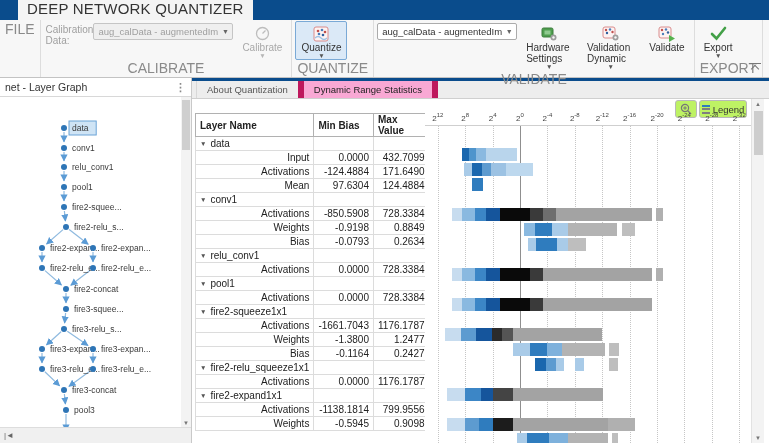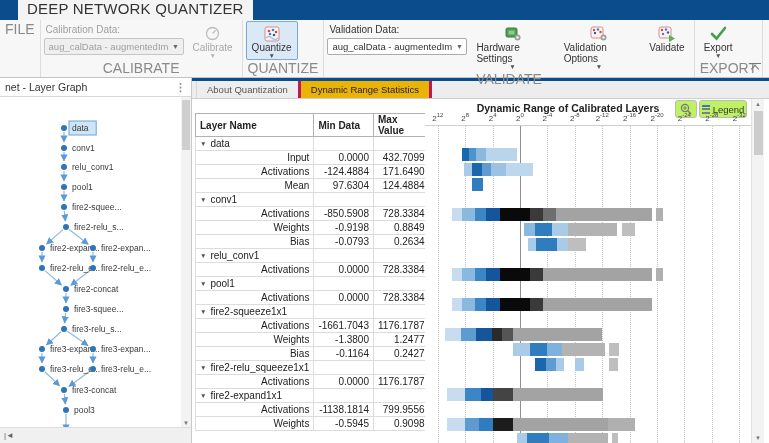--- a/index.html
+++ b/index.html
@@ -20,21 +20,21 @@
   .tb-section { display:flex; flex-direction:column; border-right:1px solid #ddd; padding:1px 3px 0; }
   .tb-row { flex:1; display:flex; align-items:stretch; gap:3px; }
   .tb-caption { text-align:center; font-size:14px; color:#8a8a8a; padding:0 2px 2px; }
   .big-btn { display:flex; flex-direction:column; align-items:center; justify-content:flex-start;
              font-size:10px; color:#333; padding:3px 5px 0; border:1px solid transparent; border-radius:2px; }
   .big-btn .bicon { height:17px; display:flex; align-items:center; }
   .big-btn .caret { font-size:6.5px; color:#555; line-height:6px; }
   .big-btn.selected { background:#dbe9f7; border-color:#7aa9d6; }
   .big-btn.disabled { color:#a8a8a8; }
   .big-btn.disabled .caret { color:#b5b5b5; }
-  .combo-wrap { display:flex; flex-direction:column; padding-top:2px; }
+  .combo-wrap { display:flex; flex-direction:row; padding-top:2px; }
   .field-label { font-size:10px; color:#333; margin:1px 0 3px 2px; }
   .field-label.disabled { color:#9f9f9f; }
   .combo { width:140px; height:17px; border:1px solid #ababab; background:#fff; display:flex; align-items:center;
            font-size:9.5px; color:#333; border-radius:2px; }
   .combo.disabled { background:#efefef; color:#9f9f9f; border-color:#c5c5c5; }
   .combo .val { flex:1; padding:0 4px; white-space:nowrap; overflow:hidden; }
   .combo .dd { width:14px; text-align:center; color:#666; font-size:7px; }
   .collapse-btn { position:absolute; right:8px; bottom:4px; width:12px; height:10px; }
   .collapse-btn .bar { border-top:1.5px solid #777; margin-bottom:2px; }
   .collapse-btn .chev { width:6px; height:6px; border-left:1.5px solid #777; border-top:1.5px solid #777;
@@ -50,22 +50,22 @@
   .lp-canvas { position:relative; flex:1; overflow:hidden; }
   .lp-vscroll { position:absolute; right:0; top:0; bottom:0; width:10px; background:#f3f3f3; }
   .lp-vthumb { position:absolute; top:3px; left:1px; width:8px; height:50px; background:#cfcfcf; }
   .lp-varrow { position:absolute; bottom:1px; left:0; width:10px; text-align:center; font-size:6px; color:#777; }
   .lp-hscroll { height:16px; background:#f0f0f0; border-top:1px solid #ddd; display:flex; align-items:center;
                 font-size:8px; color:#666; padding:0 4px; }
   
   .right-panel { flex:1; display:flex; flex-direction:column; border-top:3px solid #0a4c8c; background:#fff; }
   .tabstrip { height:18px; background:#ededed; display:flex; border-bottom:1px solid #cfcfcf; font-size:9.5px; }
   .tab-handle { width:5px; border-right:1px solid #d8d8d8; }
-  .tab { padding:3px 10px 0; color:#555; border-right:3px solid #be185d; }
-  .tab.active { background:#eab308; color:#222; }
+  .tab { padding:3px 10px 0; color:#555; border-right:6px solid #be185d; }
+  .tab.active { background:#f9a8d4; color:#222; }
   .rp-content { flex:1; display:flex; position:relative; overflow:hidden; }
   
   .table-pane { width:233px; padding:14px 0 0 3px; overflow:hidden; }
   table.stats { border-collapse:collapse; font-size:10px; table-layout:fixed; }
   .stats th { border:1px solid #b1b1b1; font-weight:bold; text-align:left; padding:0 4px; height:18px; background:#fff; }
   .stats td { border:1px solid #dcdcdc; padding:0 4px; height:14px; overflow:hidden; white-space:nowrap; }
   .stats .num { text-align:right; }
   .grp { display:flex; align-items:center; gap:4px; }
   .grp .caret-down { font-size:6.5px; color:#555; }
   .indent { padding-left:16px; display:block;text-align:right; }
@@ -147,21 +147,20 @@
         <span>Quantize</span>
         <span class="caret">▼</span>
       </div>
     </div>
     <div class="tb-caption">QUANTIZE</div>
   </div>
 
   <div class="tb-section">
     <div class="tb-row">
       <div class="combo-wrap">
-        <div class="field-label">Validation Data:</div>
         <div class="combo">
           <span class="val">aug_calData - augmentedIma...</span>
           <span class="dd">▼</span>
         </div>
       </div>
       <div class="big-btn">
         <span class="bicon">
           <svg width="18" height="16" viewBox="0 0 18 16">
               <rect x="2" y="2" width="11" height="9" rx="1.5" fill="#4f9e4f" stroke="#3c7d3c"></rect>
               <rect x="4.5" y="4.5" width="6" height="4" fill="#8fca8f"></rect>
@@ -177,21 +176,21 @@
           <svg width="18" height="16" viewBox="0 0 18 16">
               <rect x="1" y="1" width="12" height="11" rx="2" fill="#fdf3f3" stroke="#d98c8c"></rect>
               <circle cx="4" cy="4" r="1.2" fill="#c0504d"></circle>
               <circle cx="8" cy="3.5" r="1.2" fill="#4a7ebb"></circle>
               <circle cx="10.5" cy="6" r="1.2" fill="#c0504d"></circle>
               <circle cx="5" cy="7" r="1.2" fill="#2e5f9e"></circle>
               <circle cx="13.5" cy="11.5" r="3" fill="#9e9e9e"></circle>
               <circle cx="13.5" cy="11.5" r="1.2" fill="#f7f7f7"></circle>
             </svg>
         </span>
-        <span>Validation Options</span>
+        <span>Validation Dynamic</span>
         <span class="caret">▼</span>
       </div>
       <div class="big-btn">
         <span class="bicon">
           <svg width="18" height="16" viewBox="0 0 18 16">
               <rect x="1" y="1" width="12" height="11" rx="2" fill="#fdf3f3" stroke="#d98c8c"></rect>
               <circle cx="4" cy="4" r="1.2" fill="#c0504d"></circle>
               <circle cx="8" cy="3.5" r="1.2" fill="#4a7ebb"></circle>
               <circle cx="10" cy="6.5" r="1.2" fill="#2e5f9e"></circle>
               <circle cx="5" cy="8" r="1.2" fill="#4a7ebb"></circle>
@@ -359,21 +358,21 @@
       <div class="table-pane">
         <table class="stats">
           <colgroup>
               <col style="width:104px">
               <col style="width:48px">
               <col style="width:50px">
             </colgroup>
           <thead>
             <tr>
               <th>Layer Name</th>
-              <th>Min Data</th>
+              <th>Min Bias</th>
               <th>Max Value</th>
 
             </tr>
           </thead>
           <tbody id="stats-body">
               <tr>
                 <td>
                   <span class="grp">
                     <span class="caret-down">▼</span>
                     <span>data</span>
@@ -538,21 +537,20 @@
                   <span class="indent">Weights</span>
                 </td>
                 <td class="num">-0.5945</td>
                 <td class="num">0.9098</td>
               </tr>
             </tbody>
         </table>
       </div>
 
       <div class="chart-pane">
-        <div class="chart-title">Dynamic Range of Calibrated Layers</div>
         <div class="icon-btn zoom-btn">
           <svg width="12" height="12" viewBox="0 0 12 12">
               <circle cx="5" cy="5" r="3.6" fill="none" stroke="#777" stroke-width="1.2"></circle>
               <line x1="7.8" y1="7.8" x2="11" y2="11" stroke="#777" stroke-width="1.4"></line>
               <line x1="3.2" y1="5" x2="6.8" y2="5" stroke="#777" stroke-width="1"></line>
               <line x1="5" y1="3.2" x2="5" y2="6.8" stroke="#777" stroke-width="1"></line>
             </svg>
         </div>
         <div class="icon-btn legend-btn">
           <span class="legend-glyph">

